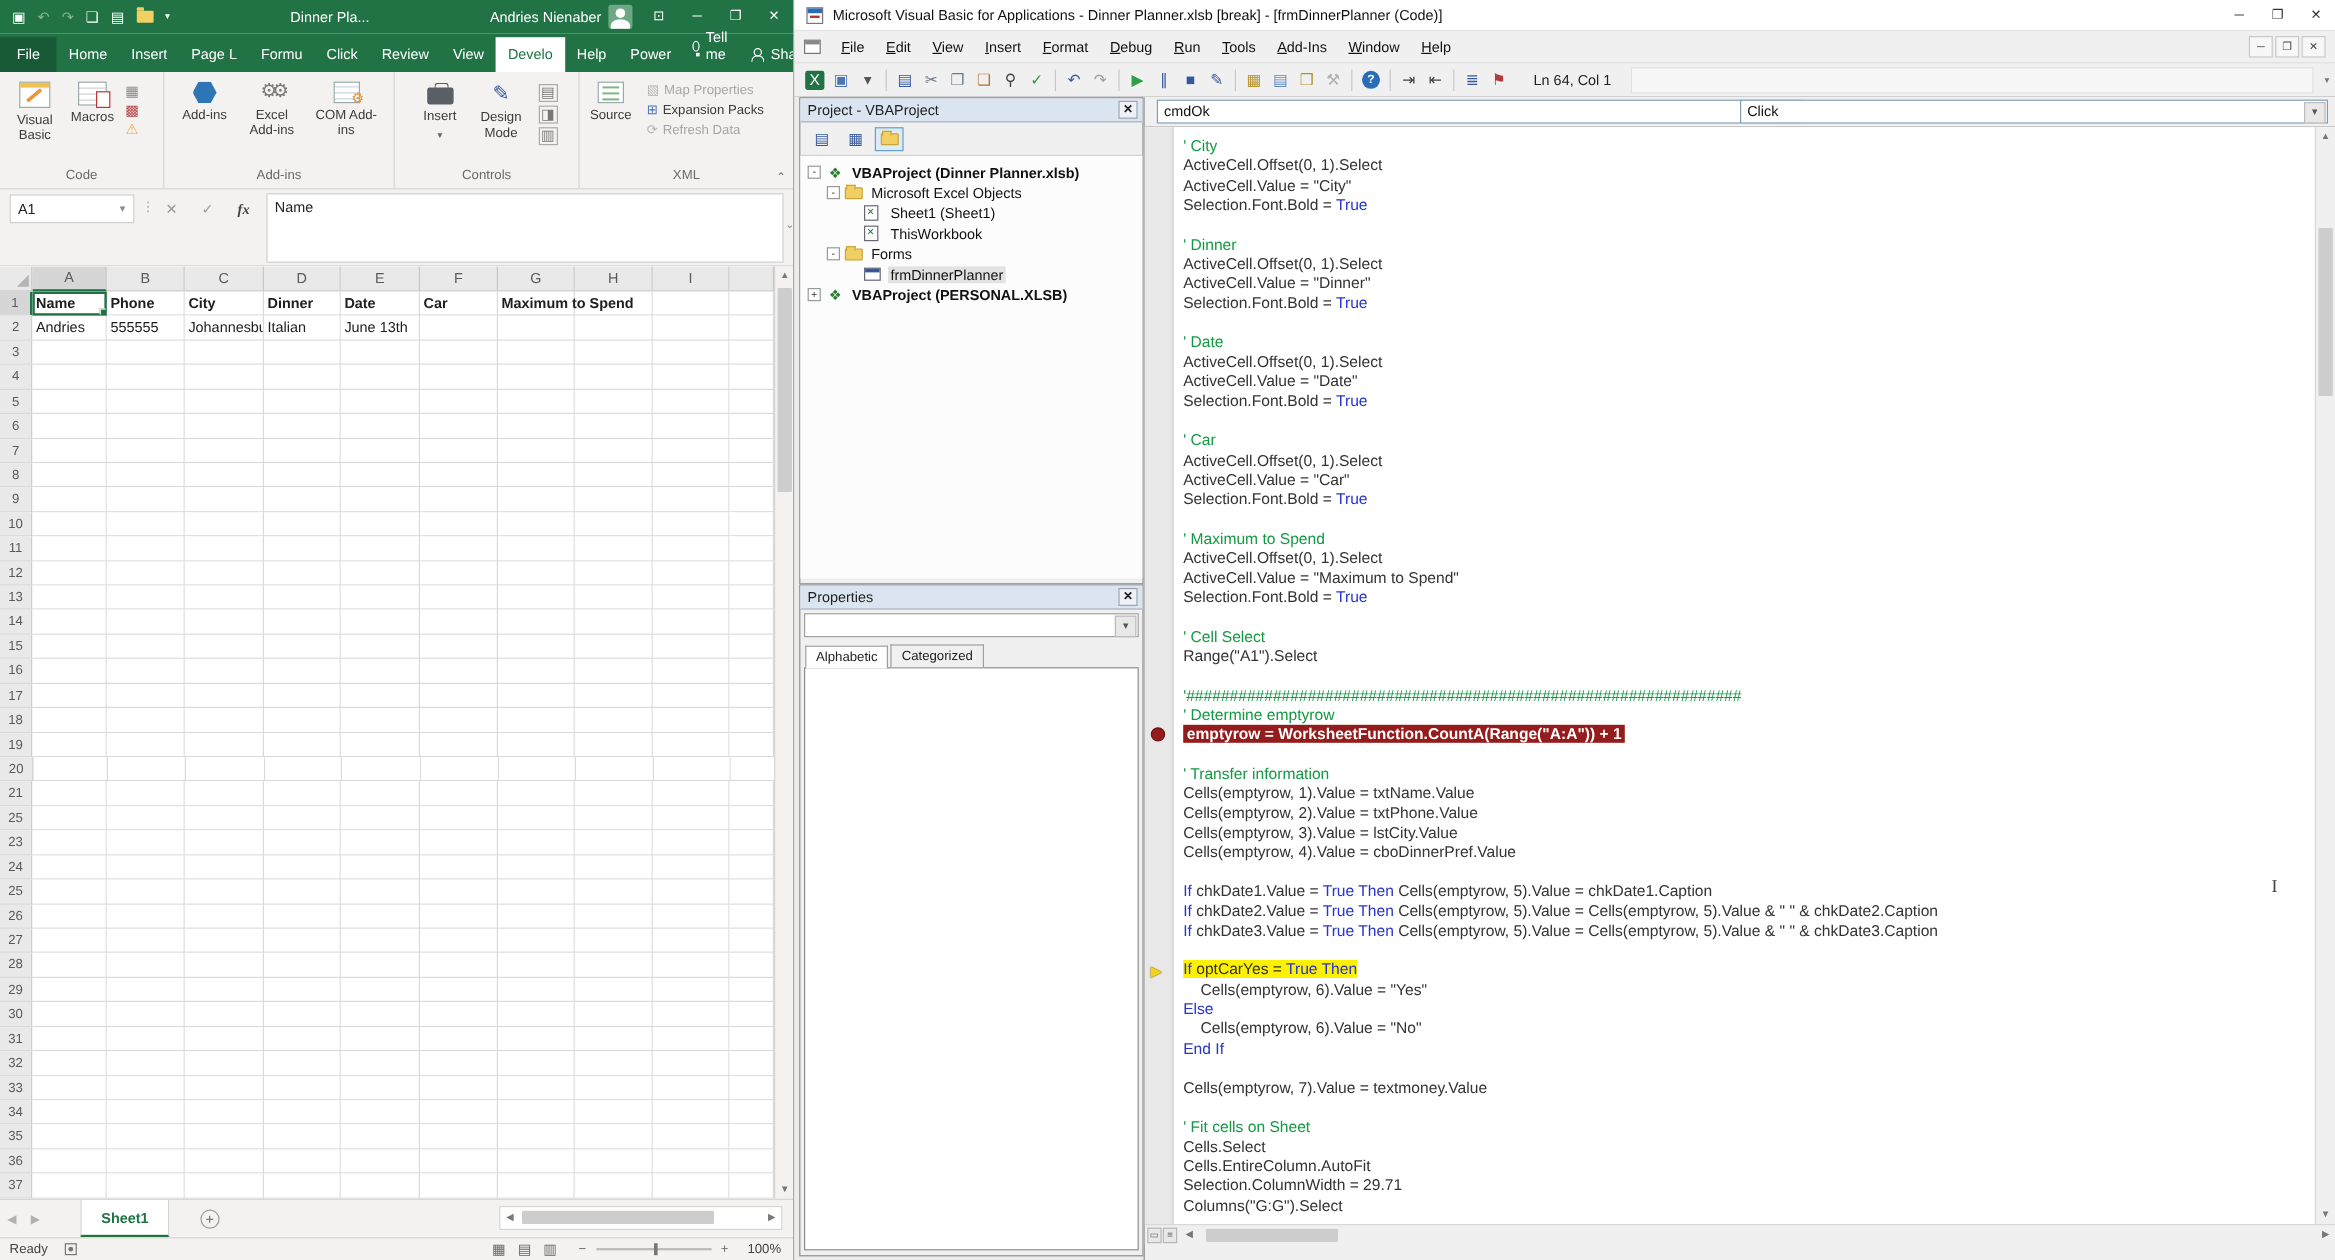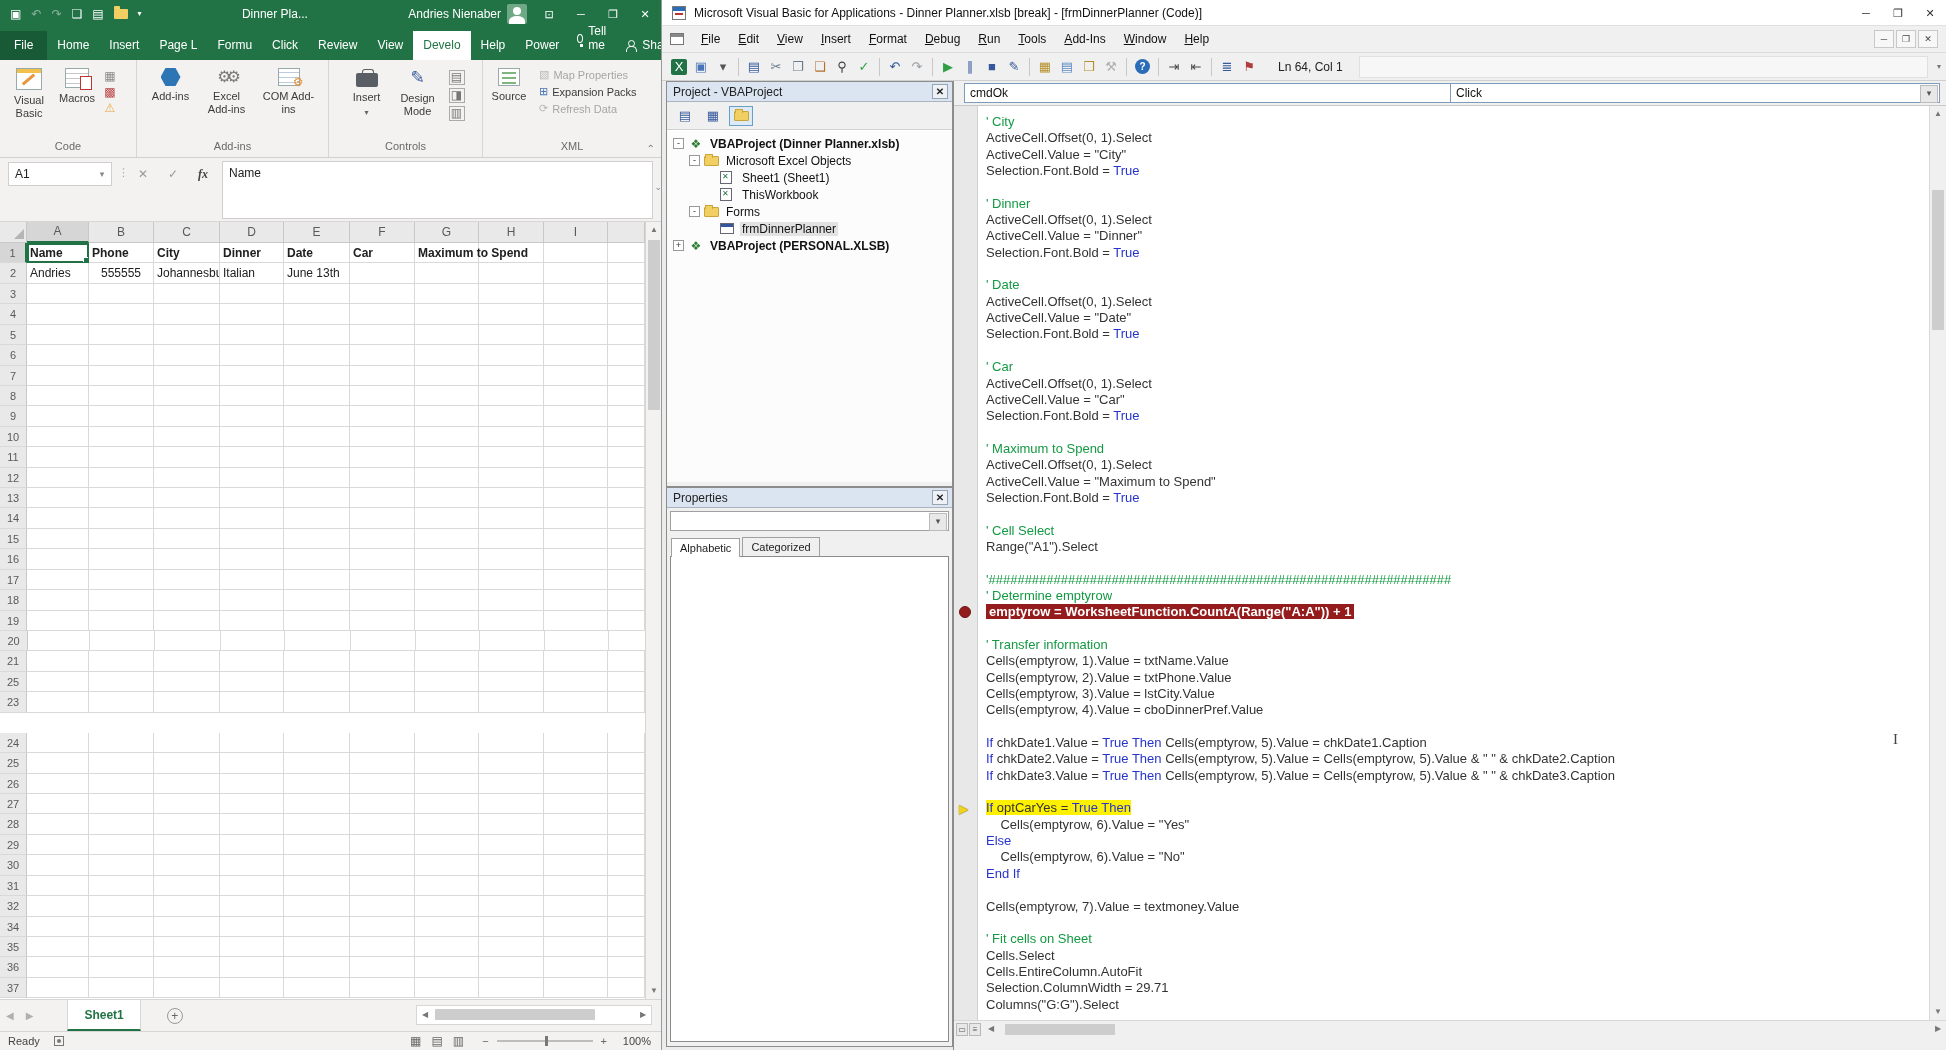--- a/index.html
+++ b/index.html
@@ -77,21 +77,21 @@
   .xl-grid{position:absolute;left:0;top:222px;width:645px;height:777px;background:#fff;overflow:hidden;}
   .grow{display:flex;}
   .hc{background:#e9e9e9;border-right:1px solid #c8c8c8;border-bottom:1px solid #c8c8c8;color:#5a5a5a;text-align:center;font-size:12px;line-height:20px;height:21px;flex:none;}
   .hc.selcol{background:#d6d6d6;border-bottom:2px solid #217346;line-height:19px;}
   .corner{position:relative;}
   .corner:after{content:"";position:absolute;right:2px;bottom:3px;border-left:10px solid transparent;border-bottom:10px solid #b5b5b5;}
   .rn{background:#e9e9e9;border-right:1px solid #c8c8c8;border-bottom:1px solid #d9d9d9;color:#5a5a5a;text-align:center;font-size:11px;flex:none;}
   .rn.selrow{background:#d6d6d6;border-right:2px solid #217346;}
   .cell{background:#fff;border-right:1px solid #d9d9d9;border-bottom:1px solid #d9d9d9;padding:0 3px;font-size:12px;color:#202020;white-space:nowrap;overflow:hidden;flex:none;}
   .cell.bold{font-weight:bold;}
-  .cell.num{text-align:center;}
+  .cell.num{text-align:left;}
   .cell.spill{overflow:visible;z-index:2;}
   .cell.sel{outline:2px solid #217346;outline-offset:-2px;position:relative;z-index:3;}
   .cell.sel:after{content:"";position:absolute;right:-2px;bottom:-2px;width:5px;height:5px;background:#217346;border:1px solid #fff;}
   .xl-vscroll{position:absolute;left:645px;top:222px;width:16px;height:777px;background:#f3f2f1;border-left:1px solid #d6d6d6;}
   .sb-arrow{position:absolute;left:0;width:16px;height:16px;color:#777;font-size:8px;text-align:center;line-height:16px;}
   .sb-thumb-v{position:absolute;left:2px;width:12px;background:#cdcdcd;border-radius:1px;}
   .sb-thumb-h{position:absolute;top:2px;height:11px;background:#cdcdcd;border-radius:1px;}
 
   
   .xl-sheettabs{position:absolute;left:0;top:999px;width:661px;height:32px;background:#f3f2f1;border-top:1px solid #d6d6d6;display:flex;align-items:center;}
@@ -643,21 +643,21 @@
           <div class="cell" style="width: 65px; line-height: 20.43px;"></div>
           <div class="cell" style="width: 66px; line-height: 20.43px;"></div>
           <div class="cell" style="width: 64px; line-height: 20.43px;"></div>
           <div class="cell" style="width: 66px; line-height: 20.43px;"></div>
           <div class="cell" style="width: 65px; line-height: 20.43px;"></div>
           <div class="cell" style="width: 64px; line-height: 20.43px;"></div>
           <div class="cell" style="width: 65px; line-height: 20.43px;"></div>
           <div class="cell" style="width: 64px; line-height: 20.43px;"></div>
           <div class="cell" style="width: 37px;"></div>
         </div>
-        <div class="grow" style="height: 20.43px; margin-top: 20px;">
+        <div class="grow" style="height: 20.43px;">
           <div class="rn" style="width: 27px; line-height: 20.43px;">24</div>
           <div class="cell" style="width: 62px; line-height: 20.43px;"></div>
           <div class="cell" style="width: 65px; line-height: 20.43px;"></div>
           <div class="cell" style="width: 66px; line-height: 20.43px;"></div>
           <div class="cell" style="width: 64px; line-height: 20.43px;"></div>
           <div class="cell" style="width: 66px; line-height: 20.43px;"></div>
           <div class="cell" style="width: 65px; line-height: 20.43px;"></div>
           <div class="cell" style="width: 64px; line-height: 20.43px;"></div>
           <div class="cell" style="width: 65px; line-height: 20.43px;"></div>
           <div class="cell" style="width: 64px; line-height: 20.43px;"></div>
@@ -749,20 +749,33 @@
           <div class="cell" style="width: 64px; line-height: 20.43px;"></div>
           <div class="cell" style="width: 66px; line-height: 20.43px;"></div>
           <div class="cell" style="width: 65px; line-height: 20.43px;"></div>
           <div class="cell" style="width: 64px; line-height: 20.43px;"></div>
           <div class="cell" style="width: 65px; line-height: 20.43px;"></div>
           <div class="cell" style="width: 64px; line-height: 20.43px;"></div>
           <div class="cell" style="width: 37px;"></div>
         </div>
         <div class="grow" style="height: 20.43px;">
           <div class="rn" style="width: 27px; line-height: 20.43px;">32</div>
+          <div class="cell" style="width: 62px; line-height: 20.43px;"></div>
+          <div class="cell" style="width: 65px; line-height: 20.43px;"></div>
+          <div class="cell" style="width: 66px; line-height: 20.43px;"></div>
+          <div class="cell" style="width: 64px; line-height: 20.43px;"></div>
+          <div class="cell" style="width: 66px; line-height: 20.43px;"></div>
+          <div class="cell" style="width: 65px; line-height: 20.43px;"></div>
+          <div class="cell" style="width: 64px; line-height: 20.43px;"></div>
+          <div class="cell" style="width: 65px; line-height: 20.43px;"></div>
+          <div class="cell" style="width: 64px; line-height: 20.43px;"></div>
+          <div class="cell" style="width: 37px;"></div>
+        </div>
+        <div class="grow" style="height: 20.43px;">
+          <div class="rn" style="width: 27px; line-height: 20.43px;">33</div>
           <div class="cell" style="width: 62px; line-height: 20.43px;"></div>
           <div class="cell" style="width: 65px; line-height: 20.43px;"></div>
           <div class="cell" style="width: 66px; line-height: 20.43px;"></div>
           <div class="cell" style="width: 64px; line-height: 20.43px;"></div>
           <div class="cell" style="width: 66px; line-height: 20.43px;"></div>
           <div class="cell" style="width: 65px; line-height: 20.43px;"></div>
           <div class="cell" style="width: 64px; line-height: 20.43px;"></div>
           <div class="cell" style="width: 65px; line-height: 20.43px;"></div>
           <div class="cell" style="width: 64px; line-height: 20.43px;"></div>
           <div class="cell" style="width: 37px;"></div>

